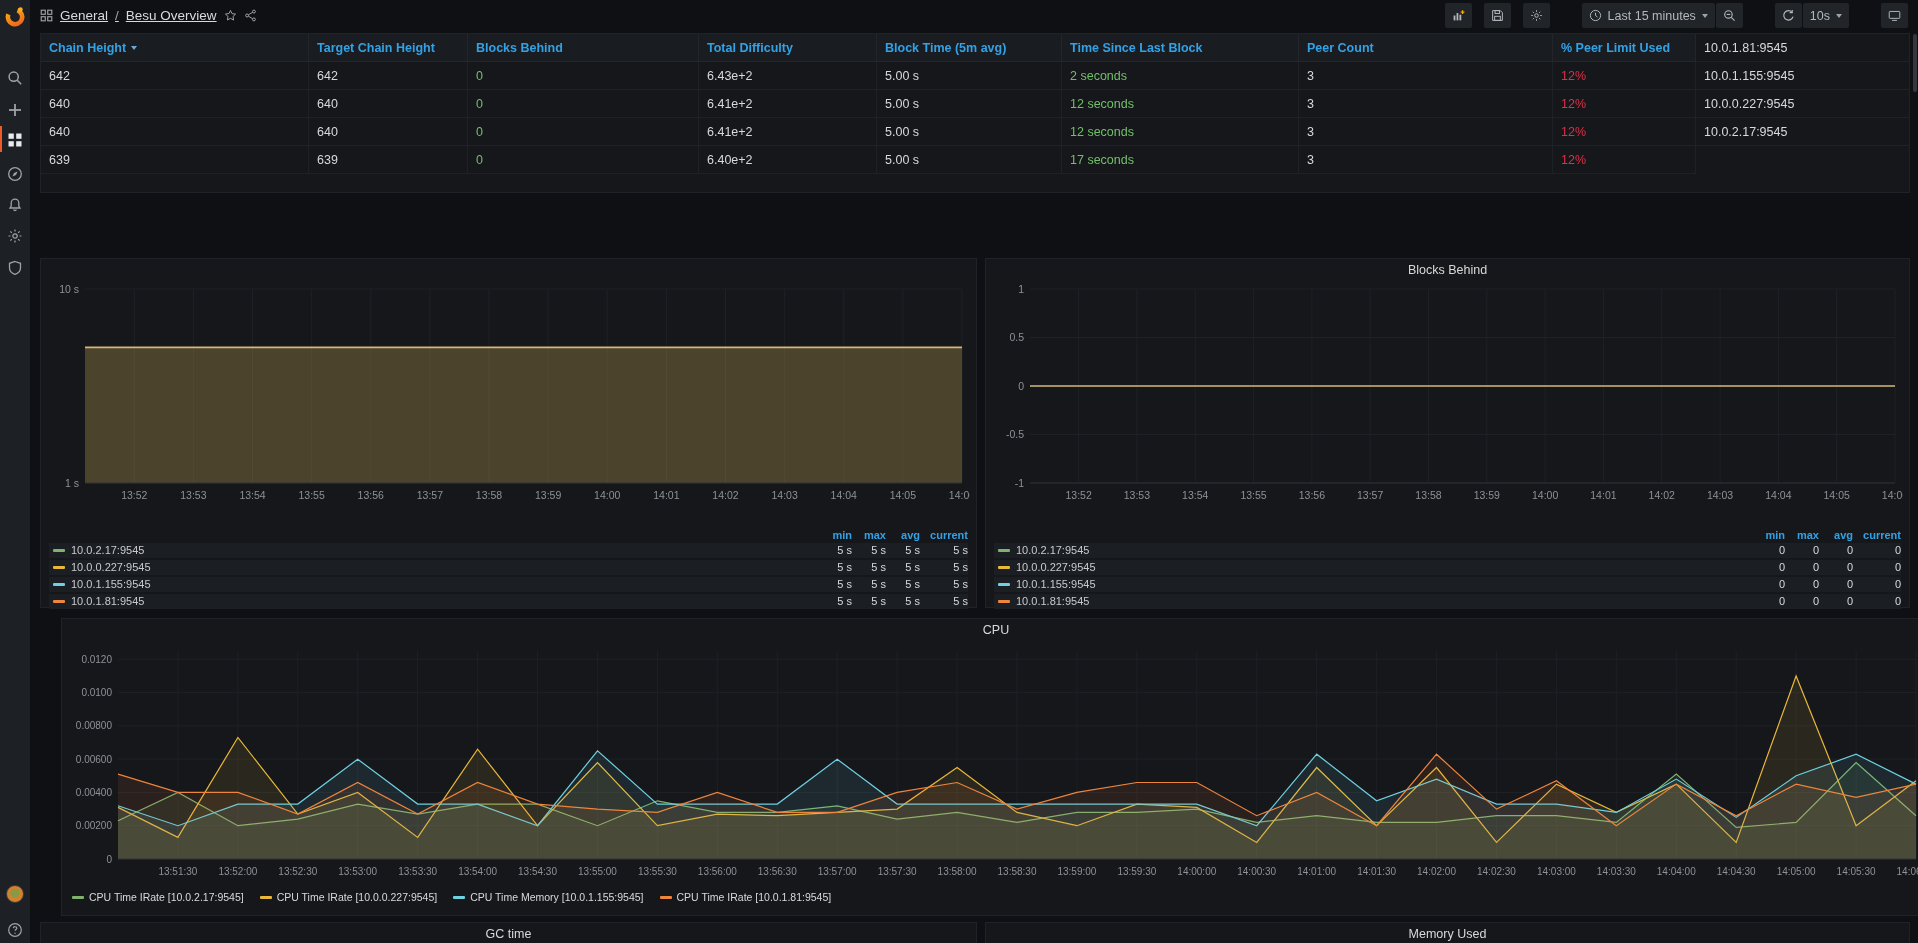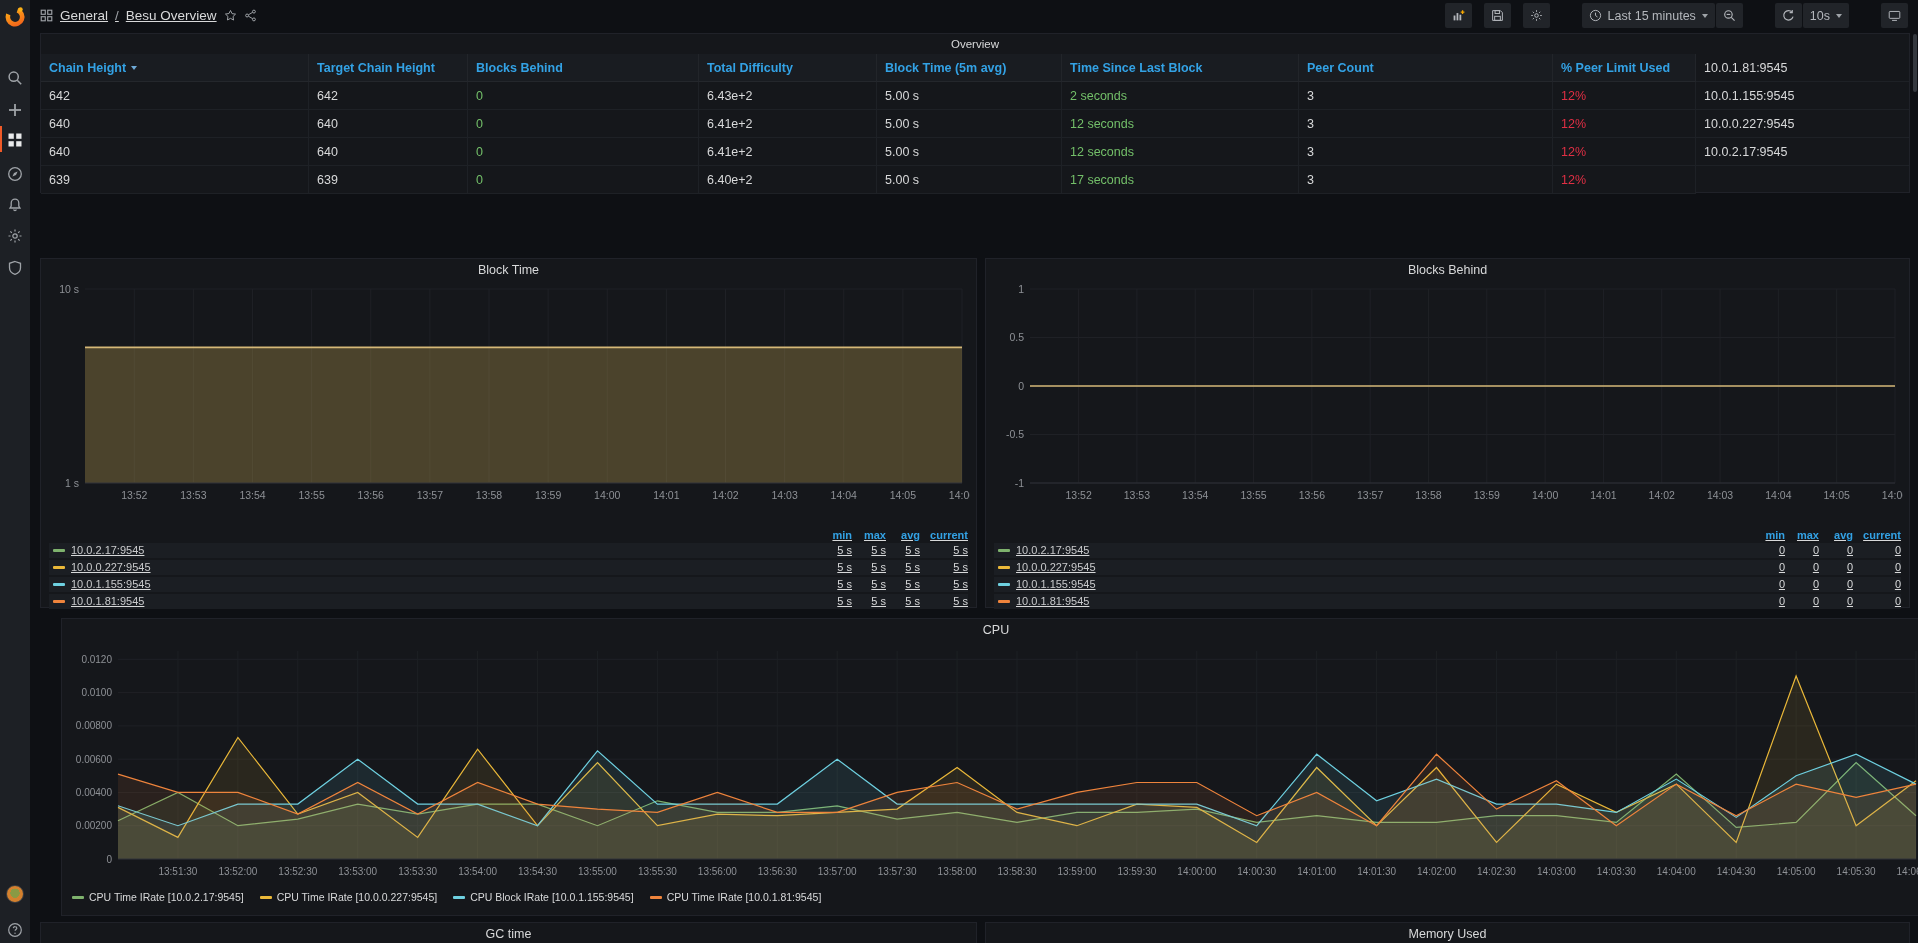--- a/index.html
+++ b/index.html
@@ -46,21 +46,21 @@
   .td.red { color:#e02f44; }
   .sort-caret { width:0; height:0; border-left:3.5px solid transparent; border-right:3.5px solid transparent; border-top:4px solid #6ea9d6; }
   
   #blocktime-panel { left:40px; top:258px; width:937px; height:350px; }
   #blocksbehind-panel { left:985px; top:258px; width:925px; height:350px; }
   #cpu-panel { left:46px; top:618px; width:1870px; height:298px;margin-left:15px; }
   #gc-panel { left:40px; top:922px; width:937px; height:40px; }
   #mem-panel { left:985px; top:922px; width:925px; height:40px; }
   .chart-svg { position:absolute; left:8px; top:24px; cursor:crosshair; }
   .legend { position:absolute; left:8px; right:8px; top:270px; font-size:11px; }
-  .lg-head, .lg-row { display:grid; grid-template-columns:1fr 34px 34px 34px 48px;text-decoration:underline; }
+  .lg-head, .lg-row { display:grid; grid-template-columns:1fr 34px 34px 34px 48px; }
   .lg-head { height:13px; line-height:13px; margin-bottom:1px; }
   .lg-col { color:#33a2e5; text-align:right; font-weight:bold; cursor:pointer; }
   .lg-row { height:15px; line-height:15px; background:#1b1e23; margin-bottom:2px; color:#d8d9da; cursor:pointer; }
   .lg-val { text-align:right; }
   .lg-name { display:flex; align-items:center; gap:6px; padding-left:4px; color:#c9cacc; }
   .swatch { width:12px; height:3px; border-radius:1px; display:inline-block; }
   .cpu-legend { position:absolute; left:10px; top:272px; display:flex; gap:16px; font-size:10.5px; color:#d8d9da; align-items:center; }
   .cpu-legend .item { display:flex; align-items:center; gap:5px; cursor:pointer; }
   
   .scroll-thumb { position:absolute; right:1px; top:34px; width:4px; height:58px; background:#34383e; border-radius:2px; cursor:pointer; }
@@ -223,21 +223,20 @@
     <div class="tb-btn">
       <svg viewBox="0 0 16 16" fill="none" stroke="currentColor" stroke-width="1.2">
           <rect x="1.5" y="3" width="13" height="8.5" rx="1"></rect>
           <line x1="5" y1="14" x2="11" y2="14"></line>
         </svg>
     </div>
   </div>
 </header>
 
 <section class="panel" id="overview-panel">
-  <div class="panel-title">Overview</div>
   <div class="ov-grid" id="overview-grid" style="grid-template-columns: 268px 159px 231px 178px 185px 237px 254px 143px 1fr;">
       <div class="th">
         <span>Chain Height</span>
         <span class="sort-caret"></span>
       </div>
       <div class="th">
         <span>Target Chain Height</span>
       </div>
       <div class="th">
         <span>Blocks Behind</span>
@@ -290,21 +289,20 @@
       <div class="td green">0</div>
       <div class="td ">6.40e+2</div>
       <div class="td ">5.00 s</div>
       <div class="td green">17 seconds</div>
       <div class="td ">3</div>
       <div class="td red">12%</div>
     </div>
 </section>
 
 <section class="panel" id="blocktime-panel">
-  <div class="panel-title">Block Time</div>
   <svg class="chart-svg" id="blocktime-svg" width="921" height="246">
       <line x1="85.26966292134831" y1="6" x2="85.26966292134831" y2="200" stroke="#1f2126" stroke-width="1"></line>
       <text x="85.26966292134831" y="216" text-anchor="middle" fill="#8e9196" font-size="10.5">13:52</text>
       <line x1="144.39325842696627" y1="6" x2="144.39325842696627" y2="200" stroke="#1f2126" stroke-width="1"></line>
       <text x="144.39325842696627" y="216" text-anchor="middle" fill="#8e9196" font-size="10.5">13:53</text>
       <line x1="203.51685393258427" y1="6" x2="203.51685393258427" y2="200" stroke="#1f2126" stroke-width="1"></line>
       <text x="203.51685393258427" y="216" text-anchor="middle" fill="#8e9196" font-size="10.5">13:54</text>
       <line x1="262.64044943820227" y1="6" x2="262.64044943820227" y2="200" stroke="#1f2126" stroke-width="1"></line>
       <text x="262.64044943820227" y="216" text-anchor="middle" fill="#8e9196" font-size="10.5">13:55</text>
       <line x1="321.76404494382024" y1="6" x2="321.76404494382024" y2="200" stroke="#1f2126" stroke-width="1"></line>
@@ -576,21 +574,21 @@
       <div class="item">
         <span class="swatch" style="background: rgb(126, 178, 109);"></span>
         <span>CPU Time IRate [10.0.2.17:9545]</span>
       </div>
       <div class="item">
         <span class="swatch" style="background: rgb(234, 184, 57);"></span>
         <span>CPU Time IRate [10.0.0.227:9545]</span>
       </div>
       <div class="item">
         <span class="swatch" style="background: rgb(110, 208, 224);"></span>
-        <span>CPU Block IRate [10.0.1.155:9545]</span>
+        <span>CPU Time Memory [10.0.1.155:9545]</span>
       </div>
       <div class="item">
         <span class="swatch" style="background: rgb(239, 132, 60);"></span>
         <span>CPU Time IRate [10.0.1.81:9545]</span>
       </div>
     </div>
 </section>
 
 <section class="panel" id="gc-panel">
   <div class="panel-title">GC time</div>

